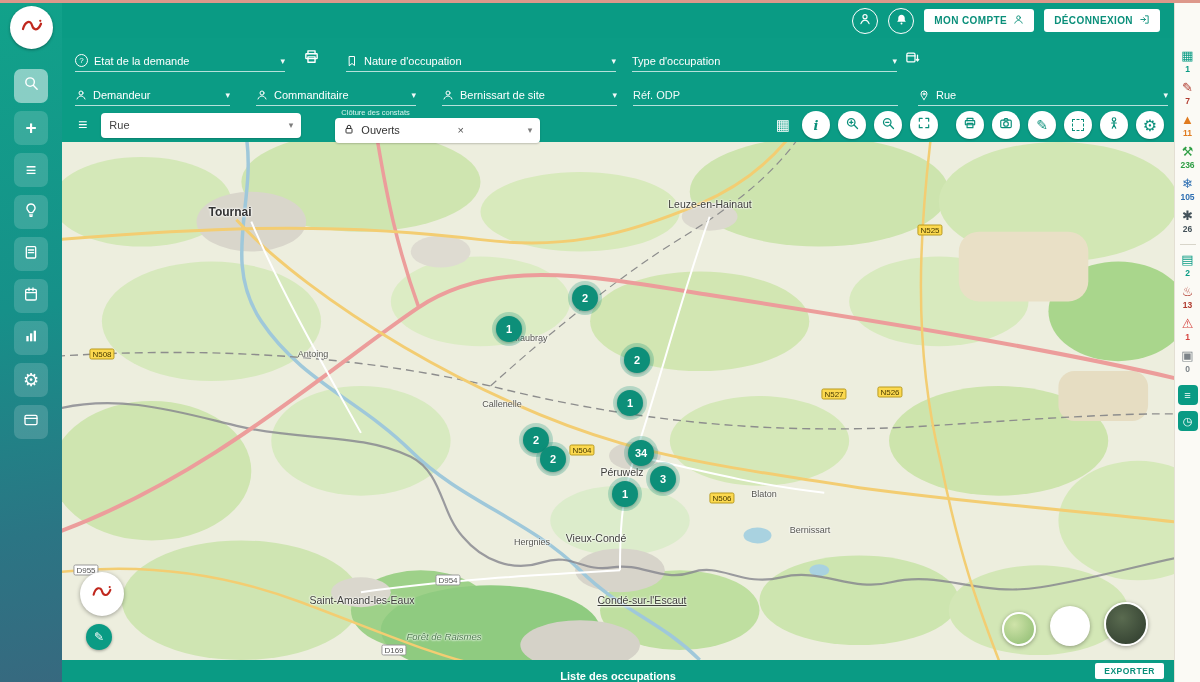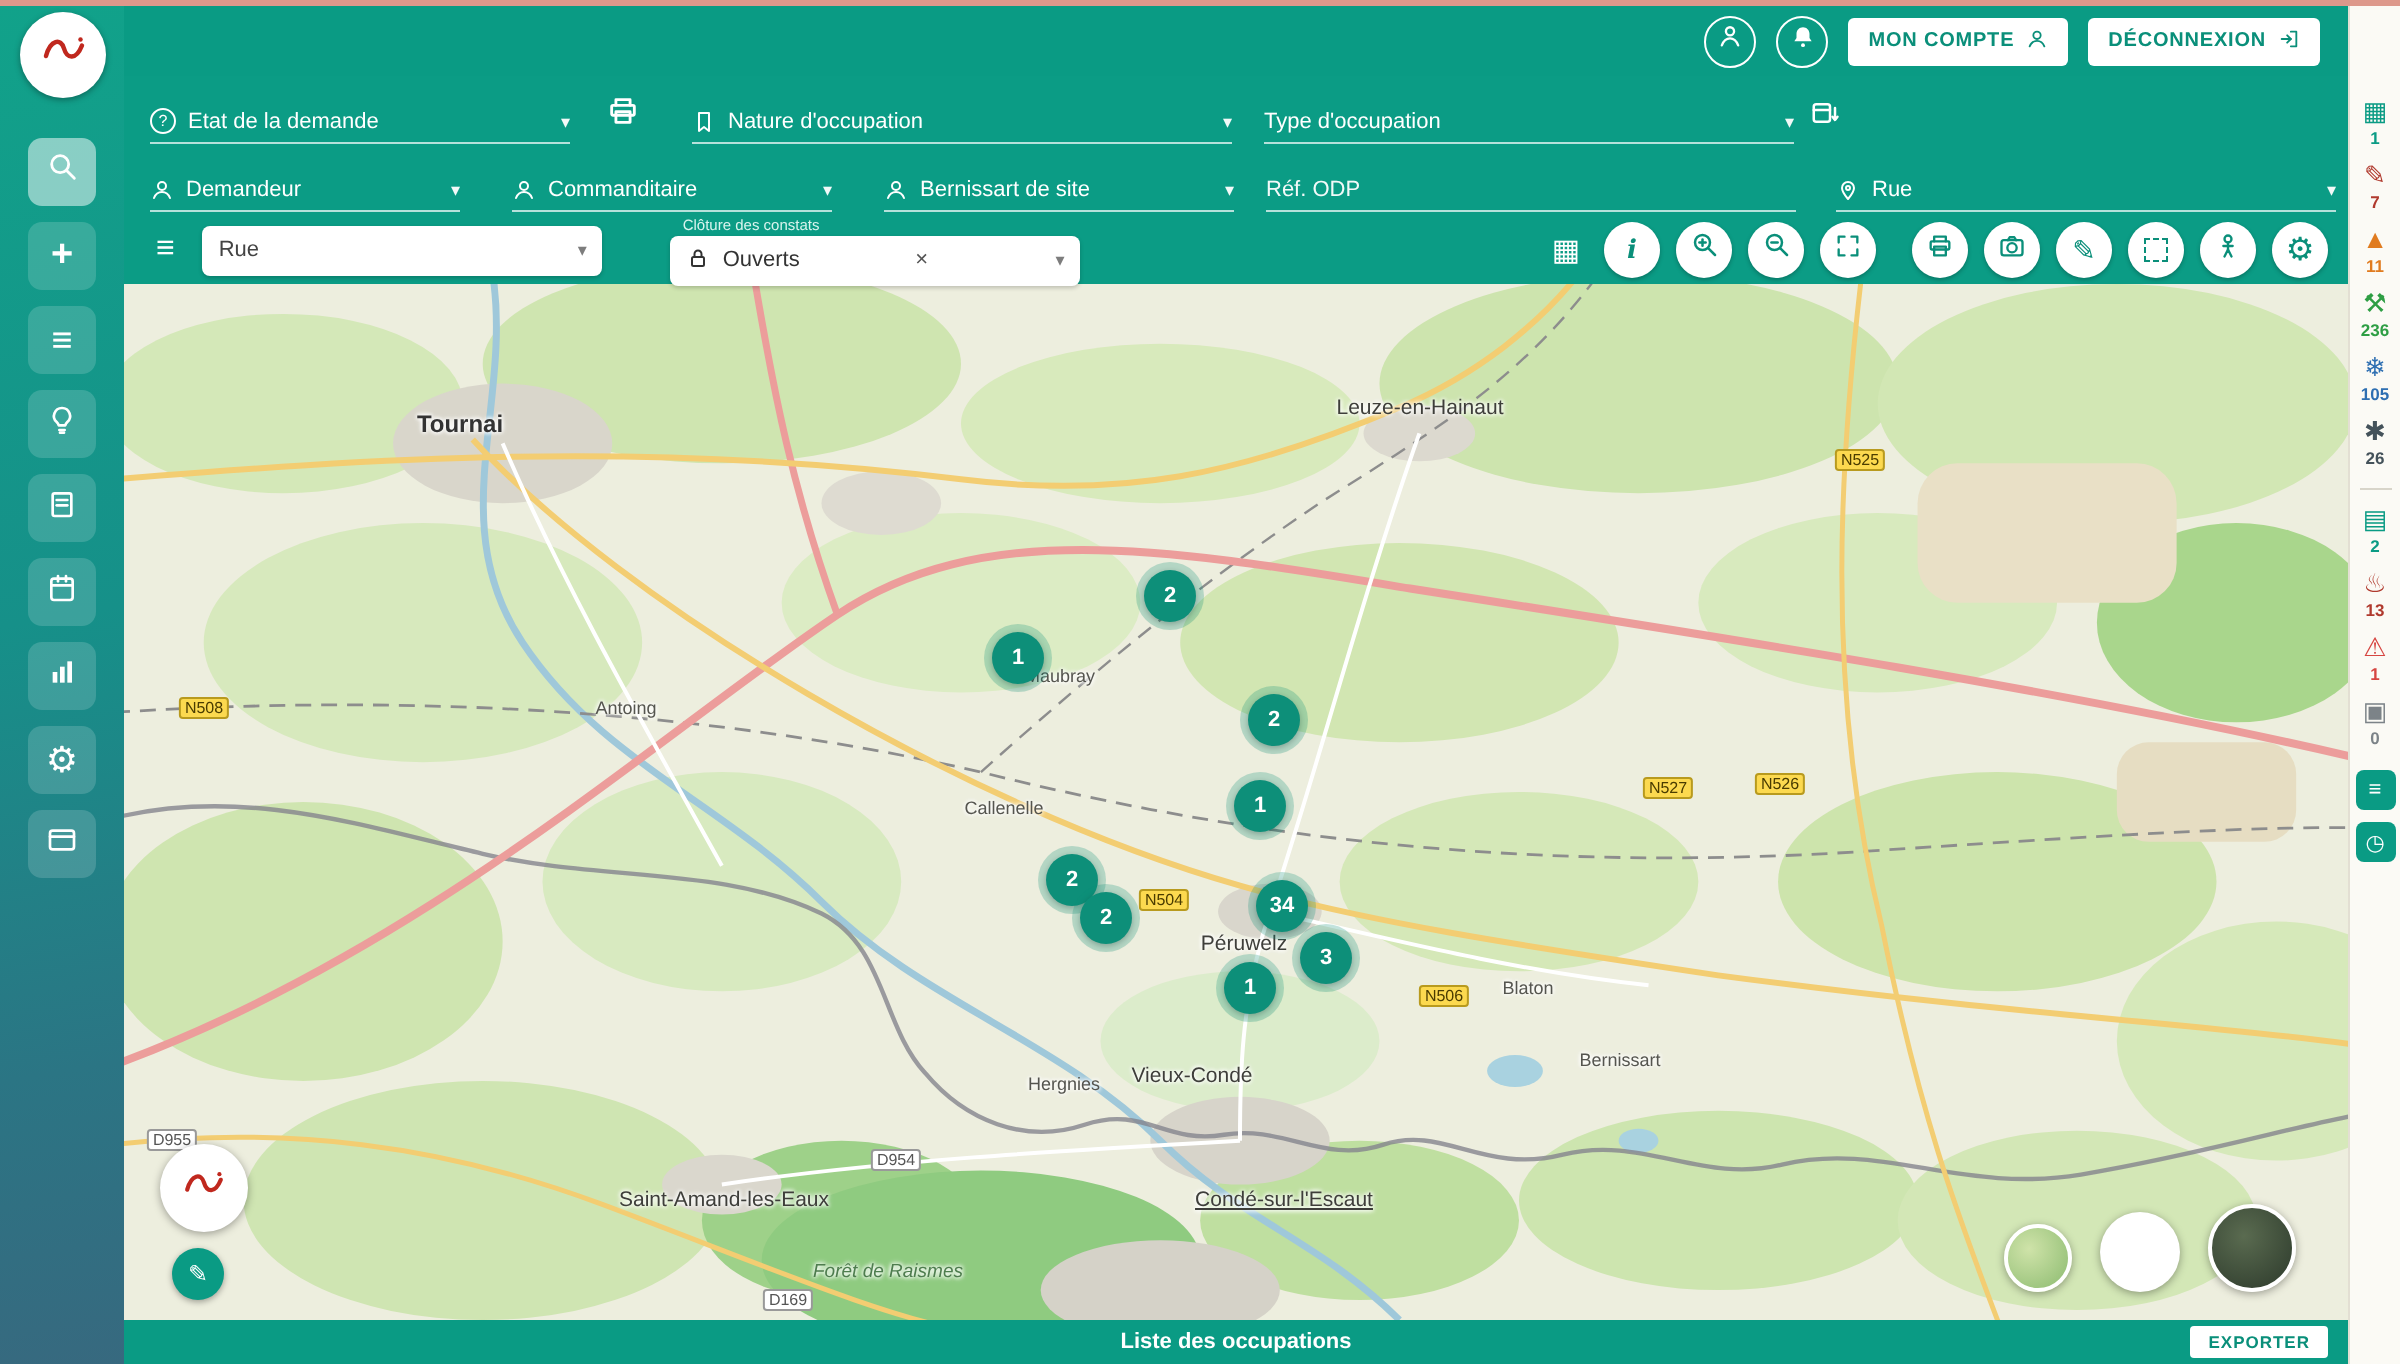--- a/index.html
+++ b/index.html
@@ -67,21 +67,21 @@
 
   .map-logo{position:absolute;left:18px;bottom:44px;width:44px;height:44px;border-radius:50%;background:#fff;box-shadow:0 1px 4px rgba(0,0,0,.35);display:flex;align-items:center;justify-content:center;cursor:pointer}
   .draw-btn{position:absolute;left:24px;bottom:10px;width:26px;height:26px;border-radius:50%;background:#0a9b84;color:#fff;display:flex;align-items:center;justify-content:center;font-size:12px;box-shadow:0 1px 3px rgba(0,0,0,.35);cursor:pointer}
   .basemaps{position:absolute;right:26px;bottom:14px;display:flex;align-items:flex-end;gap:14px}
   .bm{border-radius:50%;box-shadow:0 1px 4px rgba(0,0,0,.35);cursor:pointer}
   .bm1{width:34px;height:34px;border:2px solid #fff;background:radial-gradient(circle at 35% 35%,#cfe3a9,#8cbb70)}
   .bm2{width:40px;height:40px;background:#fff}
   .bm3{width:44px;height:44px;border:2px solid #fff;background:radial-gradient(circle at 40% 35%,#5a6b50,#2c392b)}
 
   
-  .bottom-bar{position:absolute;left:62px;right:26px;top:660px;height:22px;background:#0a9b84;display:flex;align-items:center;justify-content:center;z-index:6}
+  .bottom-bar{position:absolute;left:62px;right:26px;top:660px;height:22px;background:#0a9b84;display:flex;align-items:flex-end;justify-content:center;z-index:6}
   .bottom-bar .title{color:#fff;font-size:11px;font-weight:bold}
   .export-btn{position:absolute;right:10px;top:3px;background:#fff;color:#0a8f7a;font-size:8.5px;font-weight:bold;letter-spacing:.5px;padding:3px 9px;border-radius:2px;cursor:pointer}
 
   
   .right-col{position:absolute;top:3px;right:0;width:26px;bottom:0;background:#fbfaf5;border-left:1px solid #e3dfd3;display:flex;flex-direction:column;align-items:center;z-index:7}
   .rp-items{margin-top:46px;display:flex;flex-direction:column;align-items:center}
   .rp-item{display:flex;flex-direction:column;align-items:center;margin-bottom:7px;cursor:pointer}
   .rp-glyph{font-size:13px;line-height:14px}
   .rp-count{font-size:8.5px;font-weight:bold;margin-top:1px}
   .rp-div{width:16px;height:1px;background:#d8d5ca;margin:3px 0 8px 0}

